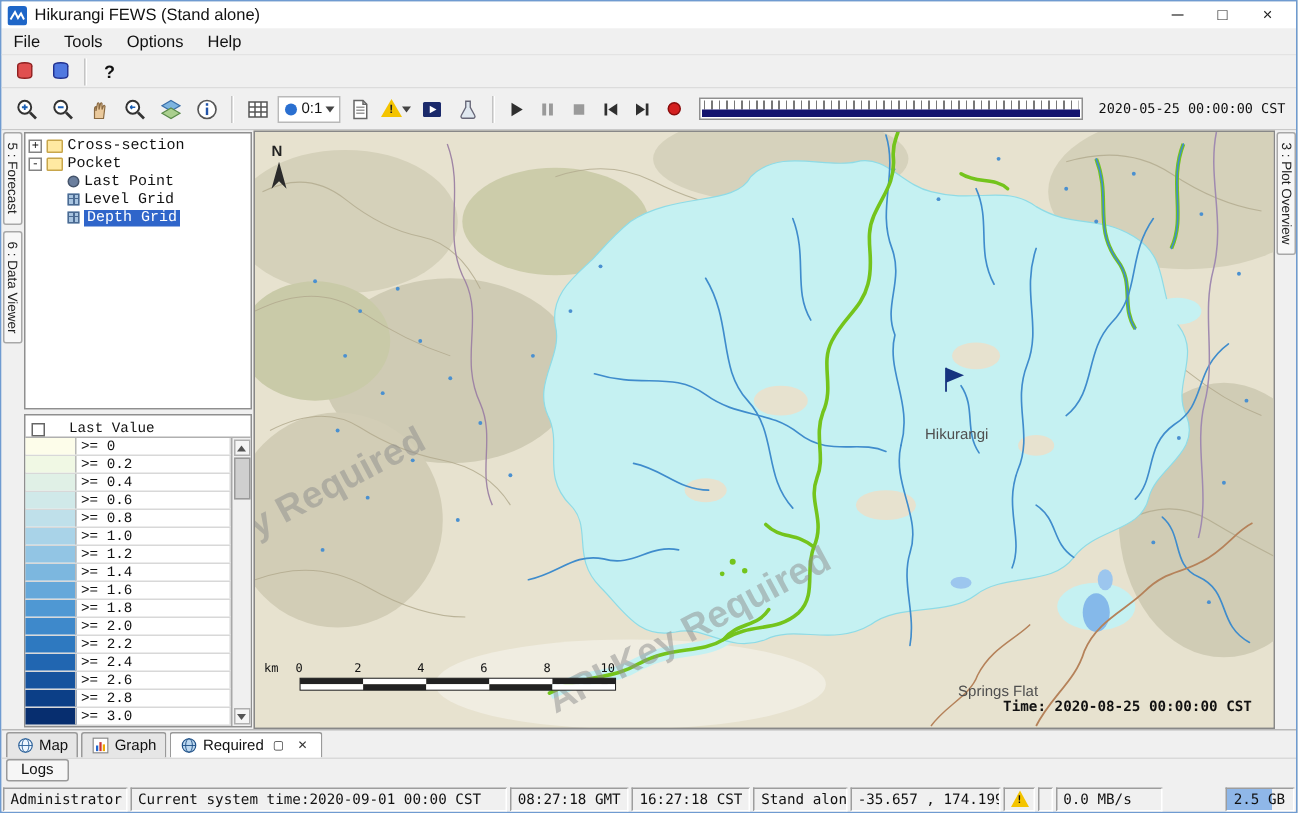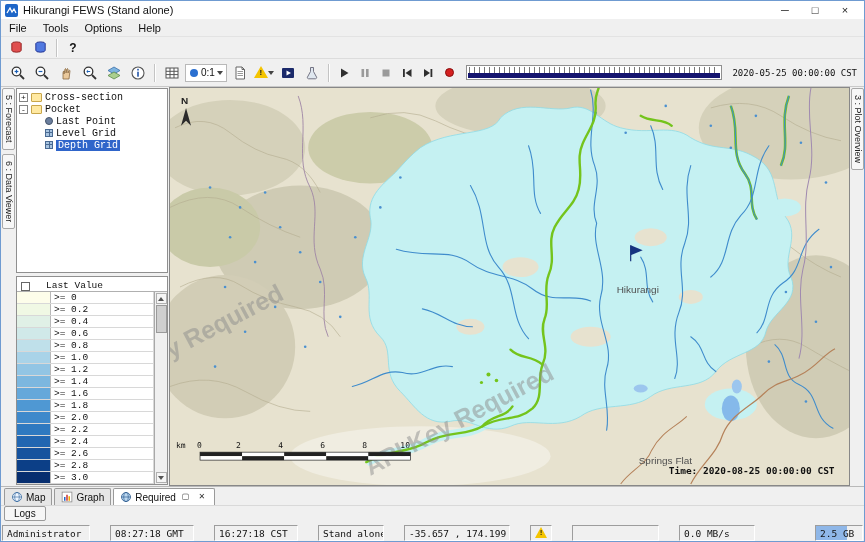--- a/index.html
+++ b/index.html
@@ -75,21 +75,21 @@
   .map-area svg { display:block; width:100%; height:100%; }
   
   .tabbar { height:19px; background:#f0f0f0; border-top:1px solid #b9b9b9; display:flex; align-items:flex-end; padding-left:3px; gap:2px; }
   .tab { height:17px; border:1px solid #9a9a9a; border-bottom:none; border-radius:2px 2px 0 0; background:#e6e6e6;
       display:flex; align-items:center; gap:3px; padding:0 6px; font-size:10px; }
   .tab.active { background:#fff; }
   .mini-btn { font-size:8px; line-height:10px; padding:0 2px; color:#333; border:1px solid transparent; }
   
   .logsrow { height:18px; background:#f0f0f0; display:flex; align-items:flex-start; padding-left:3px; border-top:1px solid #d9d9d9; }
   .logs-btn { height:15px; border:1px solid #9a9a9a; border-radius:2px; background:#f6f6f6; font-size:10px; padding:0 9px; line-height:13px; }
-  .statusbar { height:20px; display:flex; align-items:center; gap:20px; padding:2px 1px; background:#f0f0f0;
+  .statusbar { height:20px; display:flex; align-items:center; gap:2px; padding:2px 1px; background:#f0f0f0;
       font-family:"DejaVu Sans Mono", monospace; font-size:9.5px; }
   .cell { height:16px; border:1px solid; border-color:#9d9d9d #ffffff #ffffff #9d9d9d; background:#f0f0f0;
       display:flex; align-items:center; padding:0 4px; white-space:nowrap; overflow:hidden; }
   .cell.spacer { flex:1; min-width:4px; }
   .cell.mem { background:linear-gradient(90deg,#8fb7e8 0 68%, #f0f0f0 68%);margin-left:40px; }
   .statuswarn { position:relative; width:14px; height:12px; }
   .statuswarn .tri { position:absolute; left:0; top:0; width:0; height:0;
       border-left:6px solid transparent; border-right:6px solid transparent; border-bottom:11px solid #f4c400; }
   .statuswarn .bang { position:absolute; left:0; top:2px; width:12px; text-align:center; font-size:7px; font-weight:bold; }
 </style>
@@ -568,20 +568,21 @@
     <span class="mini-btn">✕</span>
   </span>
 </div>
 
 <div class="logsrow">
   <span class="logs-btn">Logs</span>
 </div>
 
 <div class="statusbar">
   <span class="cell" style="width:88px;">Administrator</span>
+  <span class="cell" style="width:268px;">Current system time:2020-09-01 00:00 CST</span>
   <span class="cell" style="width:84px;">08:27:18 GMT</span>
   <span class="cell" style="width:84px;">16:27:18 CST</span>
   <span class="cell" style="width:66px;">Stand alone</span>
   <span class="cell" style="width:106px;">-35.657 , 174.199</span>
   <span class="cell" style="width:22px; justify-content:center;">
     <span class="statuswarn">
         <span class="tri"></span>
         <span class="bang">!</span>
       </span>
   </span>

